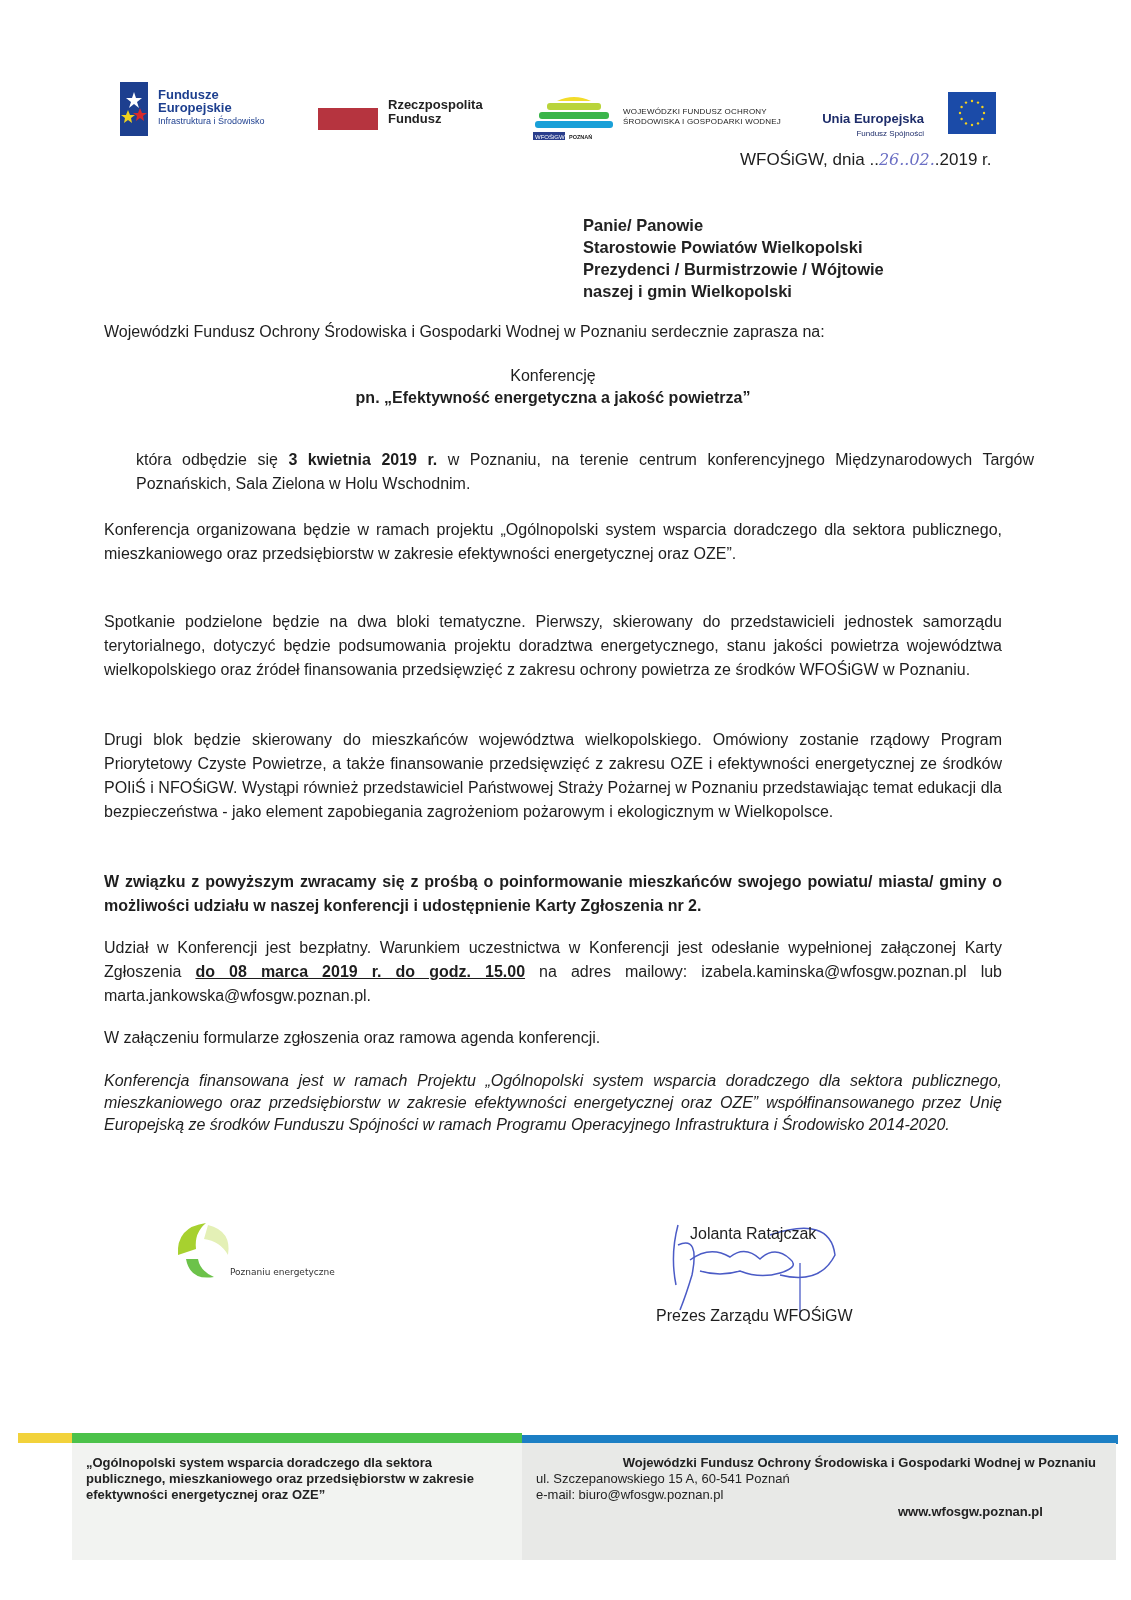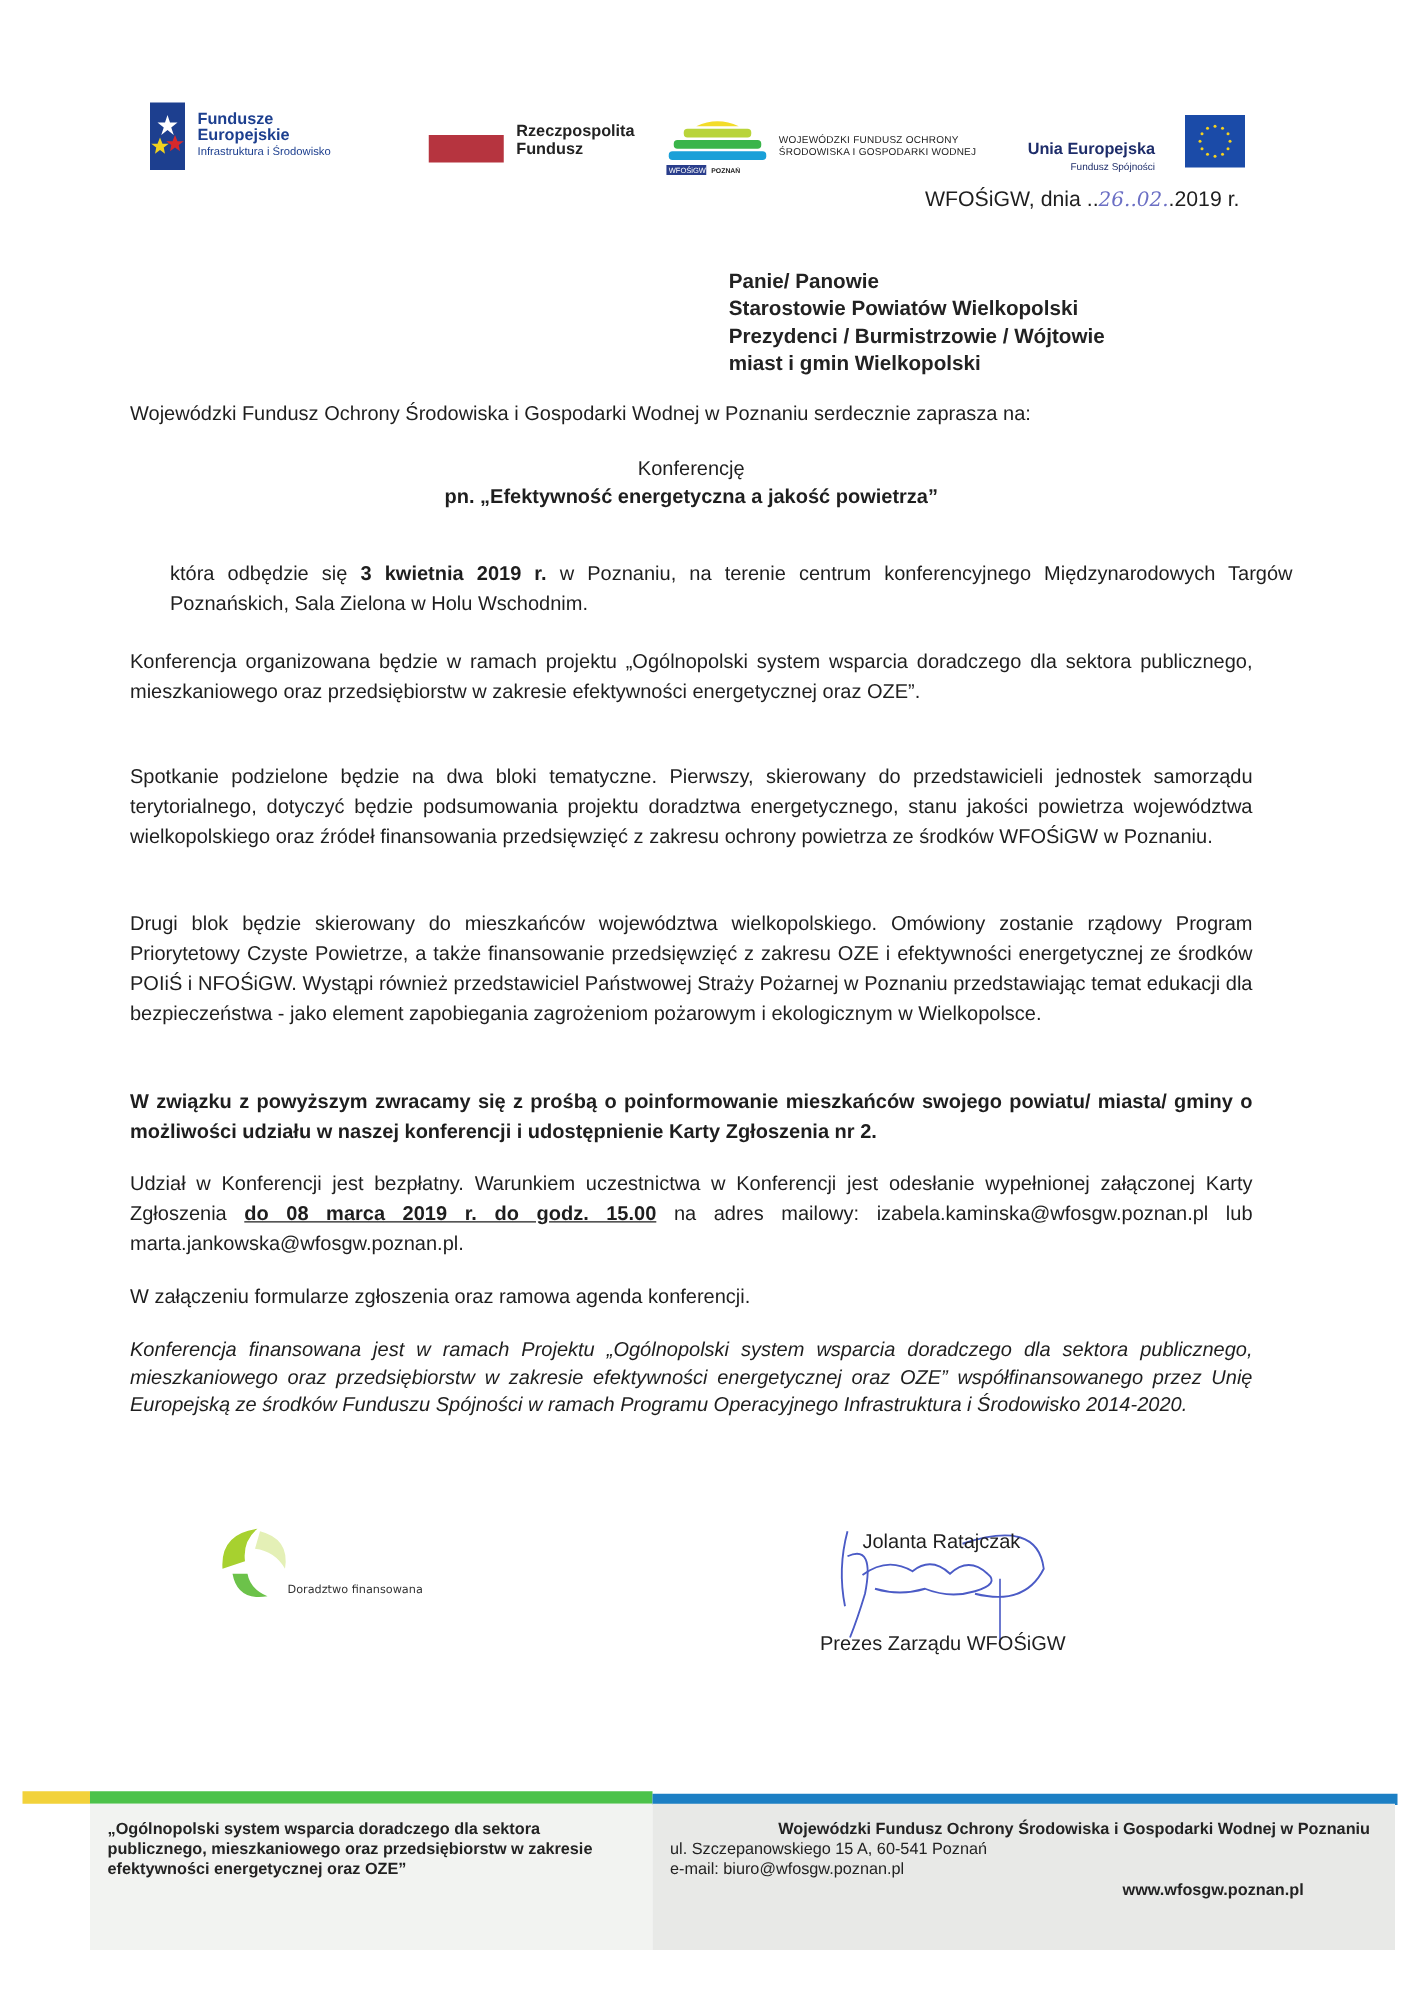--- a/index.html
+++ b/index.html
@@ -7,21 +7,21 @@
          font-family:"Liberation Sans", sans-serif; color:#1e1e1e; }
   .abs { position:absolute; }
 
   
   .fe-logo { left:120px; top:82px; width:160px; height:60px; }
   .fe-flag { position:absolute; left:0; top:0; width:28px; height:54px; background:#1d3f8f; }
   .fe-text { position:absolute; left:38px; top:6px; }
   .fe-t1 { font-weight:bold; font-size:13px; color:#1d3f8f; line-height:13px; }
   .fe-t2 { font-size:9px; color:#1d3f8f; margin-top:2px; }
 
-  .rp-logo { left:318px; top:98px; width:190px; height:40px;margin-left:25px; }
+  .rp-logo { left:318px; top:98px; width:190px; height:40px; }
   .rp-flag { position:absolute; left:0; top:10px; width:60px; height:22px; background:#b6343f; }
   .rp-text { position:absolute; left:70px; top:0; font-weight:bold; font-size:13px; line-height:14px; color:#222; }
 
   .wf-logo { left:533px; top:93px; width:260px; height:52px; }
   .wf-mark { position:absolute; left:0; top:0; width:82px; height:48px; }
   .wf-text { position:absolute; left:90px; top:14px; font-size:8px; line-height:10px; color:#222; letter-spacing:0.2px; }
 
   .eu-logo { left:812px; top:92px; width:190px; height:50px; }
   .eu-text { position:absolute; left:0; top:19px; width:112px; text-align:right; }
   .eu-t1 { font-weight:bold; font-size:13px; color:#1e2d6a; }
@@ -127,21 +127,21 @@
 </div>
 
 <div class="abs date">
   <span>WFOŚiGW, dnia </span><span>..</span><span class="hand">26..02.</span><span>.2019 r.</span>
 </div>
 
 <div class="abs addressee">
   <div>Panie/ Panowie</div>
   <div>Starostowie Powiatów Wielkopolski</div>
   <div>Prezydenci / Burmistrzowie / Wójtowie</div>
-  <div>miast i gmin Wielkopolski</div>
+  <div>naszej i gmin Wielkopolski</div>
 </div>
 
 <div class="para" style="top:320px;">Wojewódzki Fundusz Ochrony Środowiska i Gospodarki Wodnej w Poznaniu serdecznie zaprasza na:</div>
 
 <div class="para center" style="top:364px;">Konferencję</div>
 <div class="para center b" style="top:386px;">pn. „Efektywność energetyczna a jakość powietrza”</div>
 
 <div class="para" style="top:448px;margin-left:32px;">
   <span>która odbędzie się </span><span class="b">3 kwietnia 2019 r.</span><span> w Poznaniu, na terenie centrum konferencyjnego Międzynarodowych Targów Poznańskich, Sala Zielona w Holu Wschodnim.</span>
 </div>
@@ -161,21 +161,21 @@
 <div class="para" style="top:1026px;">W załączeniu formularze zgłoszenia oraz ramowa agenda konferencji.</div>
 
 <div class="para i" style="top:1070px; line-height:22px;">Konferencja finansowana jest w ramach Projektu „Ogólnopolski system wsparcia doradczego dla sektora publicznego, mieszkaniowego oraz przedsiębiorstw w zakresie efektywności energetycznej oraz OZE” współfinansowanego przez Unię Europejską ze środków Funduszu Spójności w ramach Programu Operacyjnego Infrastruktura i Środowisko 2014-2020.</div>
 
 <div class="abs doradztwo">
   <svg width="70" height="70" viewBox="0 0 70 70">
     <path d="M10,40 Q8,12 38,8 Q26,18 28,34 Z" fill="#a7d12f"></path>
     <path d="M40,10 Q64,16 60,40 Q52,26 36,24 Z" fill="#e4f0b6"></path>
     <path d="M18,44 Q22,66 46,62 Q32,56 30,44 Z" fill="#6cc24a"></path>
   </svg>
-  <div class="dor-text">Doradztwo finansowana</div>
+  <div class="dor-text">Poznaniu energetyczne</div>
 </div>
 
 <div class="abs signature">
   <svg class="sig-scrawl" viewBox="0 0 200 110">
     <path d="M28,10 Q20,40 26,70 M28,30 Q50,20 42,60 Q36,80 30,95" stroke="#4b5bc6" stroke-width="1.5" fill="none"></path>
     <path d="M40,45 Q60,30 80,42 Q95,30 110,44 Q125,30 140,44 Q150,52 130,58 Q110,64 90,56 Q70,62 50,56" stroke="#4b5bc6" stroke-width="1.5" fill="none"></path>
     <path d="M120,20 Q180,0 185,40 Q170,70 130,60" stroke="#4b5bc6" stroke-width="1.5" fill="none"></path>
     <path d="M150,48 L150,100" stroke="#4b5bc6" stroke-width="1.3" fill="none"></path>
   </svg>
   <div class="sig-name">Jolanta Ratajczak</div>

